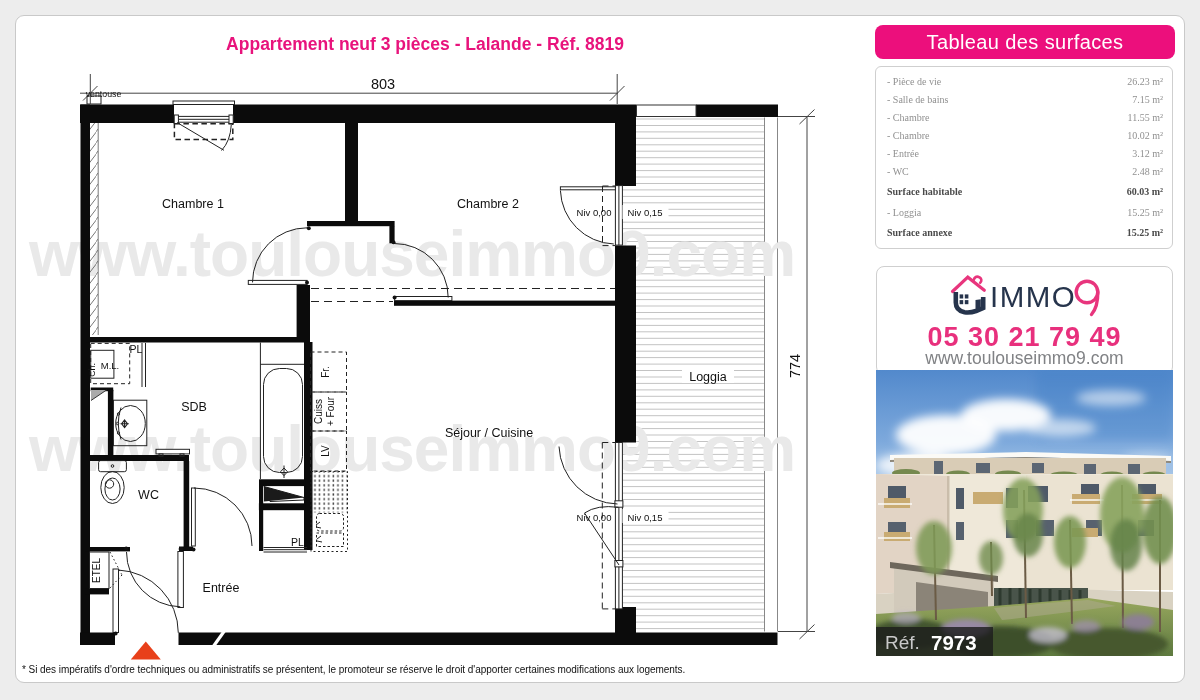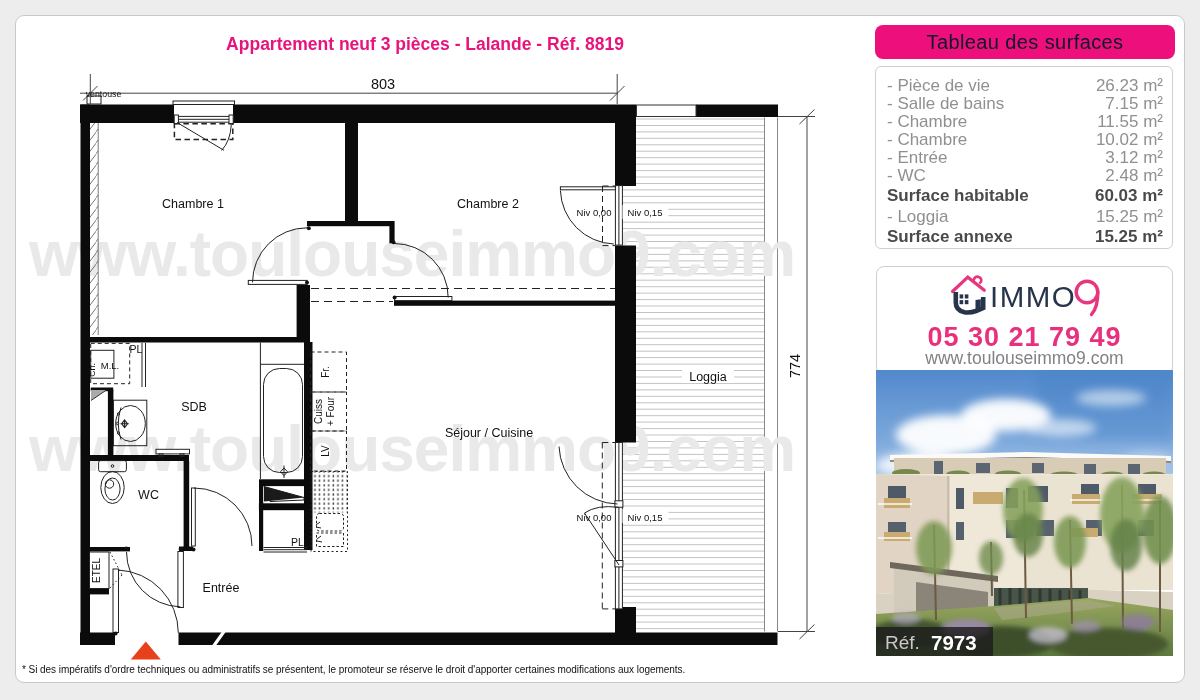--- a/index.html
+++ b/index.html
@@ -2,22 +2,22 @@
 <html><head>
 <meta charset="utf-8">
 <style>
   html,body{margin:0;padding:0;}
   body{width:1200px;height:700px;background:#ededed;font-family:"Liberation Sans",sans-serif;position:relative;overflow:hidden;}
   #card{position:absolute;left:15px;top:15px;width:1168px;height:666px;background:#ffffff;border:1px solid #c9c9c9;border-radius:9px;}
   #title{position:absolute;left:25px;top:34px;width:800px;text-align:center;color:#e8137c;font-weight:bold;font-size:17.5px;}
   #plansvg{position:absolute;left:0;top:0;}
   #footnote{position:absolute;left:22px;top:664px;font-size:10px;color:#111;letter-spacing:-0.05px;}
   
-  #tabhead{position:absolute;left:875px;top:25px;width:300px;height:34px;background:#ec0f7c;border-radius:8px;color:#0f172a;font-size:20px;letter-spacing:0.4px;text-align:center;line-height:34px;}
-  #tabbox{position:absolute;left:875px;top:66px;width:296px;height:181px;background:#fff;border:1px solid #cfcfcf;border-radius:6px;font-size:17px;color:#909090;}
+  #tabhead{position:absolute;left:875px;top:25px;width:300px;height:34px;background:#ec0f7c;border-radius:8px;color:#ffffff;font-size:20px;letter-spacing:0.4px;text-align:center;line-height:34px;}
+  #tabbox{position:absolute;left:875px;top:66px;width:296px;height:181px;background:#fff;border:1px solid #cfcfcf;border-radius:6px;font-size:10px;color:#909090;font-family:Liberation Serif, serif;}
   #tabbox .row{position:absolute;left:11px;right:9px;height:18px;}
   #tabbox .v{float:right;}
   #tabbox .b{color:#4a4a4a;font-weight:bold;}
   #immobox{position:absolute;left:876px;top:266px;width:295px;height:107px;background:#fff;border:1px solid #cfcfcf;border-radius:8px;}
   #phone{position:absolute;left:0;top:55px;width:100%;text-align:center;color:#e8307d;font-weight:bold;font-size:27px;letter-spacing:1px;}
   #site{position:absolute;left:0;top:81px;width:100%;text-align:center;color:#808285;font-size:17.5px;}
   #photo{position:absolute;left:876px;top:370px;width:297px;height:286px;border-radius:0;overflow:hidden;}
 </style>
 </head>
 <body>

